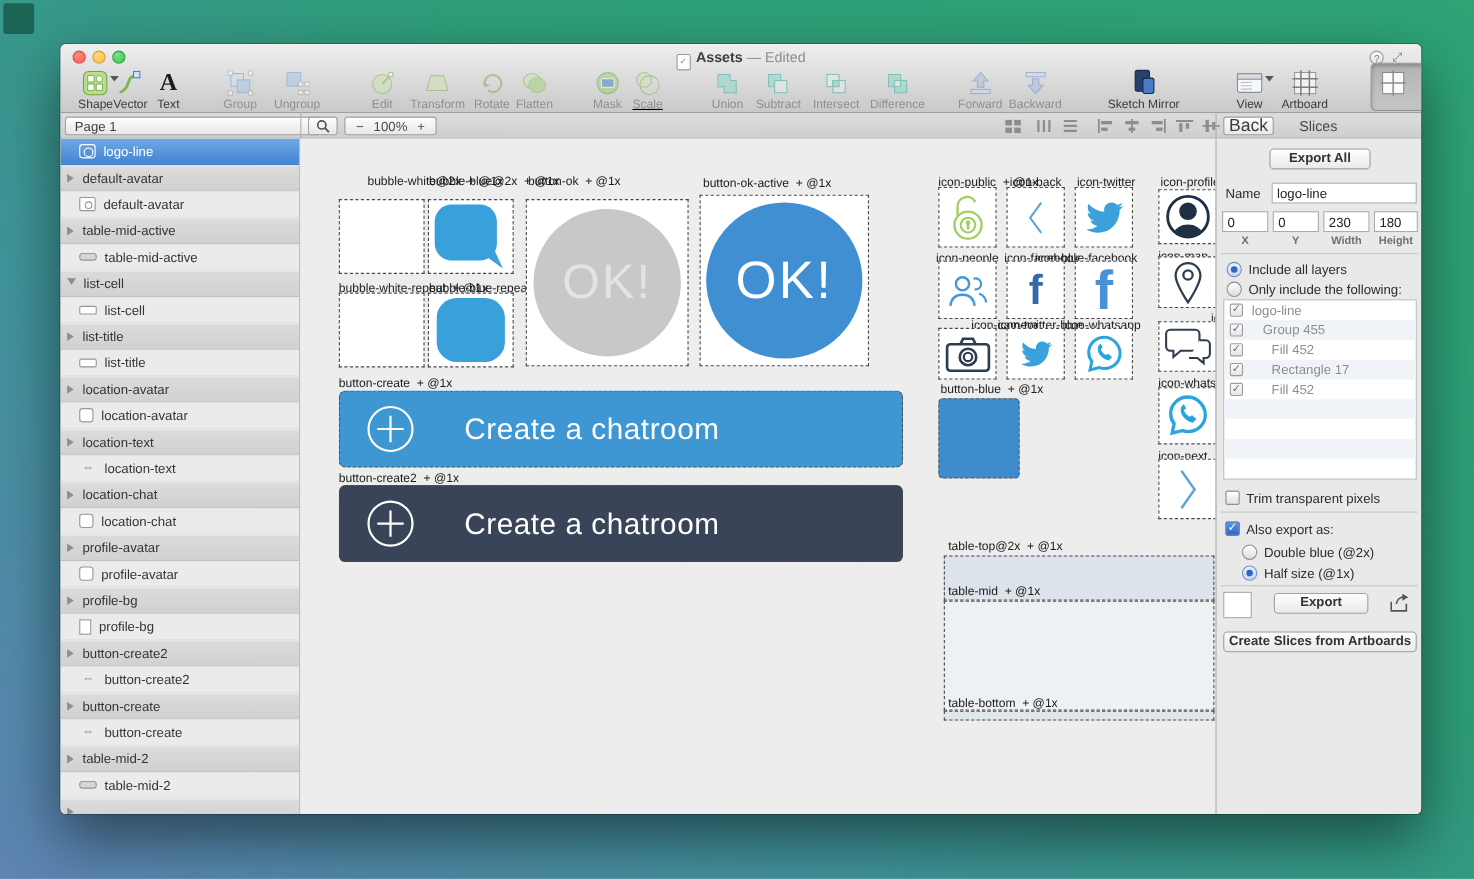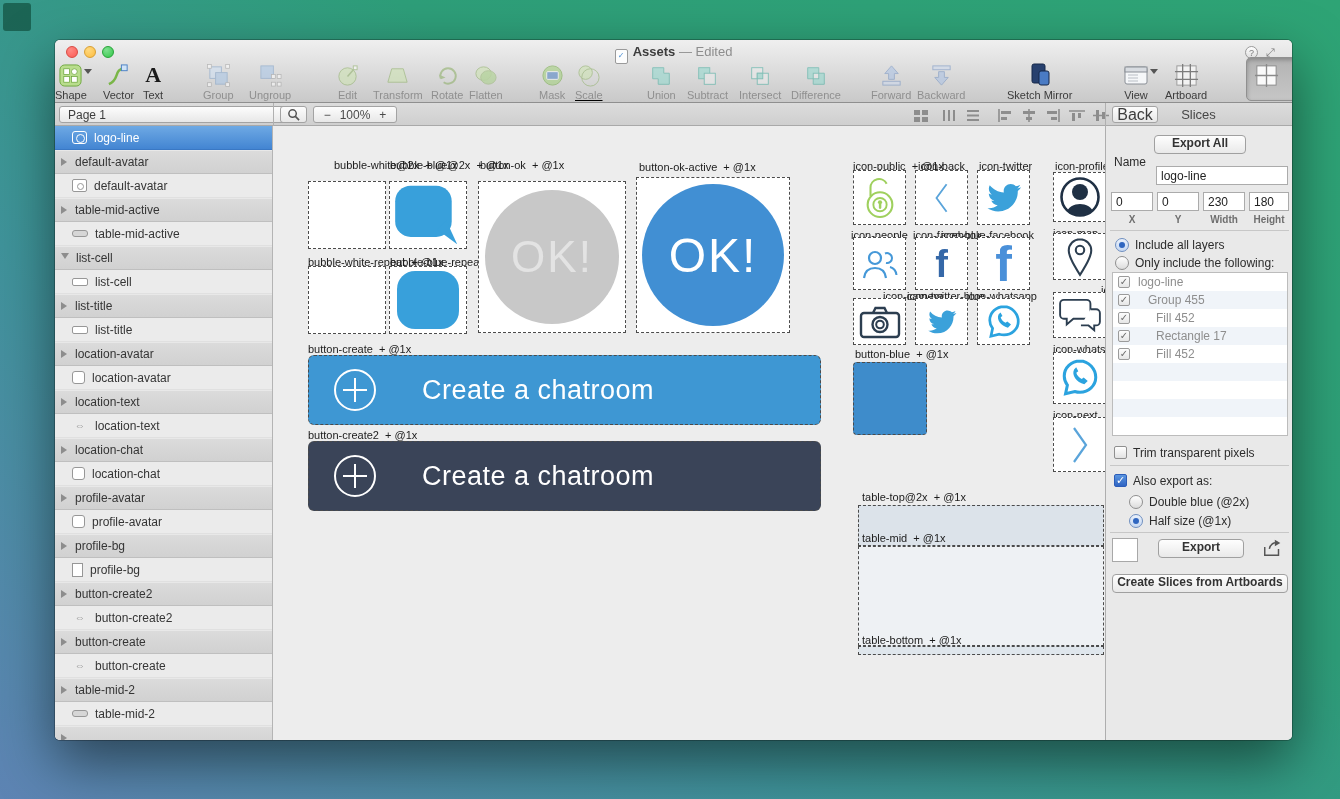--- a/index.html
+++ b/index.html
@@ -126,21 +126,21 @@
     <div id="titlebar" class="abs">
       <div id="tl-close" class="abs traffic"></div>
       <div id="tl-min" class="abs traffic"></div>
       <div id="tl-zoom" class="abs traffic"></div>
       <div id="title" class="abs">
         <span class="docicon">✓</span><b>Assets</b>&nbsp;<span class="edited">— Edited</span>
       </div>
       <div id="tb-help" class="abs">?</div>
       <div id="tb-full" class="abs">⤢</div>
 
-      <div class="tb-item" style="left:0;">
+      <div class="tb-item" style="left:16px;">
         <span class="tb-ic" style="position:relative;">
           <svg width="25" height="25" viewBox="0 0 26 26">
               <rect x="2" y="2" width="22" height="22" rx="5" fill="#b9dd8d" stroke="#6fa83f"></rect>
               <rect x="6" y="6" width="6" height="6" fill="#fff" stroke="#6fa83f" stroke-width=".8"></rect>
               <rect x="14" y="6" width="6" height="6" rx="3" fill="#fff" stroke="#6fa83f" stroke-width=".8"></rect>
               <rect x="6" y="14" width="6" height="6" fill="#fff" stroke="#6fa83f" stroke-width=".8"></rect>
               <rect x="14" y="14" width="6" height="6" fill="#fff" stroke="#6fa83f" stroke-width=".8"></rect>
             </svg>
           <span class="caret"></span>
         </span>
@@ -675,21 +675,21 @@
       <div class="box" style="left:585px;top:420px;width:246px;height:100px;background:#eef1f4;"></div>
       <span class="lbl" style="left:589px;top:508px;z-index:3;">table-bottom  + @1x</span>
       <div class="box" style="left:585px;top:520px;width:246px;height:9px;background:#dfe6ec;"></div>
     </div>
 
     <div id="panel" class="abs">
       <div class="pbtn" style="left:48px;top:9px;width:92px;">
           <span style="font-weight:bold;">Export All</span>
         </div>
 
-      <span class="plabel" style="left:8px;top:29px;">Name</span>
+      <span class="plabel" style="left:8px;top:43px;">Name</span>
       <input class="pfield" style="left: 50px; top: 40px; width: 132px;" value="logo-line">
 
       <input class="pfield" style="left: 5px; top: 66px; width: 42px;" value="0">
       <input class="pfield" style="left: 51px; top: 66px; width: 42px;" value="0">
       <input class="pfield" style="left: 97px; top: 66px; width: 42px;" value="230">
       <input class="pfield" style="left: 143px; top: 66px; width: 40px;" value="180">
       <span class="flabel" style="left:5px;top:88px;width:42px;">X</span>
       <span class="flabel" style="left:51px;top:88px;width:42px;">Y</span>
       <span class="flabel" style="left:97px;top:88px;width:42px;">Width</span>
       <span class="flabel" style="left:143px;top:88px;width:40px;">Height</span>

